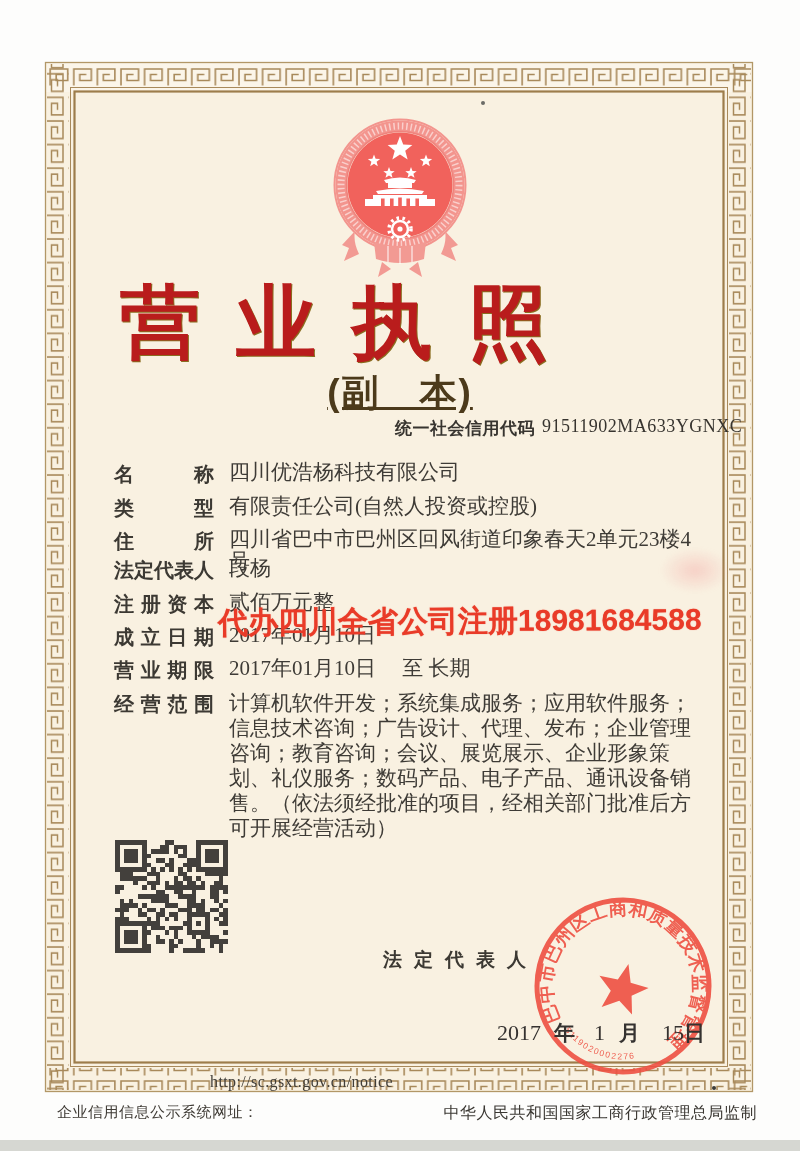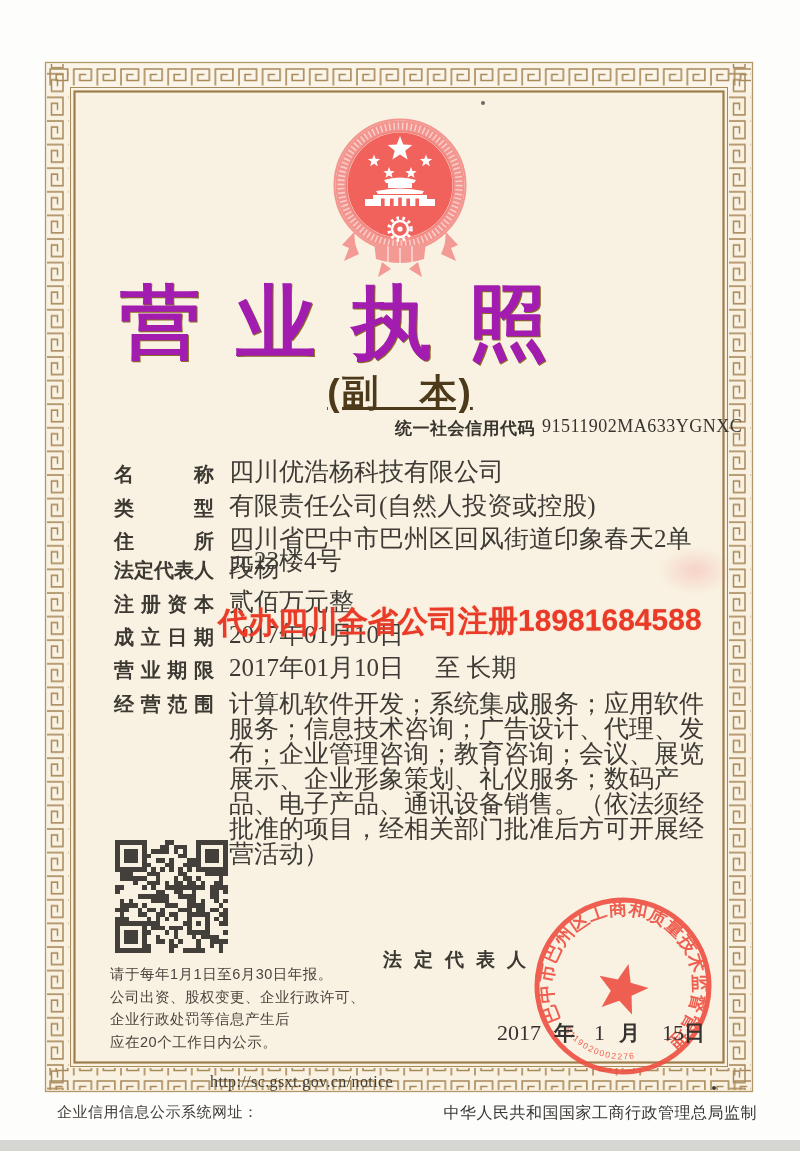--- a/index.html
+++ b/index.html
@@ -14,21 +14,21 @@
 
   
   .border-layer{left:0;top:0;pointer-events:none;}
 
   
   .emblem{left:315px;top:100px;}
 
   
   .title{
     left:0;top:270px;width:652px;text-align:center;
-    font-size:80px;font-weight:700;color:#a21caf;
+    font-size:80px;font-weight:700;color:#b91c1c;
     letter-spacing:36px;padding-left:52px;box-sizing:border-box;
     text-shadow:1px 1px 0 #8a6d20;
     font-family:"Liberation Sans",sans-serif;
   }
   .subtitle{
     left:0;top:368px;width:800px;text-align:center;
     font-size:37px;font-weight:700;color:#4c3a1b;
     white-space:pre;letter-spacing:2px;text-decoration:underline;
   }
 
@@ -38,21 +38,21 @@
 
   
   .frow{position:absolute;left:0;width:800px;}
   .flabel{
     position:absolute;left:114px;top:0;width:100px;display:inline-block;
     font-size:20px;font-weight:700;color:#3c3933;
     text-align:justify;text-align-last:justify;text-justify:inter-character;
   }
   .fvalue{
     position:absolute;left:229px;top:0;width:478px;display:inline-block;
-    font-size:25px;color:#3e3b36;line-height:22px;
+    font-size:21px;color:#3e3b36;line-height:22px;
     font-family:"Liberation Serif",serif;
   }
   .frow-0{top:461px;} .frow-1{top:495px;} .frow-2{top:528px;}
   .frow-3{top:557px;} .frow-4{top:591px;} .frow-5{top:624px;}
   .frow-6{top:657px;} .frow-7{top:691px;}
   .frow-7 .fvalue{line-height:25px;}
   .pre{white-space:pre;}
 
   
   .watermark{
@@ -460,26 +460,20 @@
       <rect x="23" y="24" width="1" height="1" fill="#33312e" opacity="0.92"></rect>
       <rect x="16" y="16" width="1" height="1" fill="#33312e" opacity="0.92"></rect>
       <rect x="18" y="16" width="1" height="1" fill="#33312e" opacity="0.92"></rect>
       <rect x="19" y="16" width="1" height="1" fill="#33312e" opacity="0.92"></rect>
       <rect x="20" y="16" width="1" height="1" fill="#33312e" opacity="0.92"></rect>
       <rect x="20" y="18" width="1" height="1" fill="#33312e" opacity="0.92"></rect>
       <rect x="20" y="19" width="1" height="1" fill="#33312e" opacity="0.92"></rect>
       <rect x="17" y="20" width="1" height="1" fill="#33312e" opacity="0.92"></rect>
     </svg>
 
-  <div class="abs notes">
-    <div>请于每年1月1日至6月30日年报。</div>
-    <div>公司出资、股权变更、企业行政许可、</div>
-    <div>企业行政处罚等信息产生后</div>
-    <div>应在20个工作日内公示。</div>
-  </div>
 
   <div class="abs registrar">法定代表人</div>
 
   <svg class="abs seal" width="188" height="188" viewBox="-94 -94 188 188">
     <defs>
       <path id="sealArc" d="M -52 48 A 71 71 0 1 1 52 48" fill="none"></path>
       <path id="sealArcBottom" d="M -46 57 A 73 73 0 0 0 46 57" fill="none"></path>
     </defs>
     <g transform="rotate(14)" fill="#ee5042" stroke="none">
       <circle cx="0" cy="0" r="86" fill="none" stroke="#ee5042" stroke-width="5"></circle>

